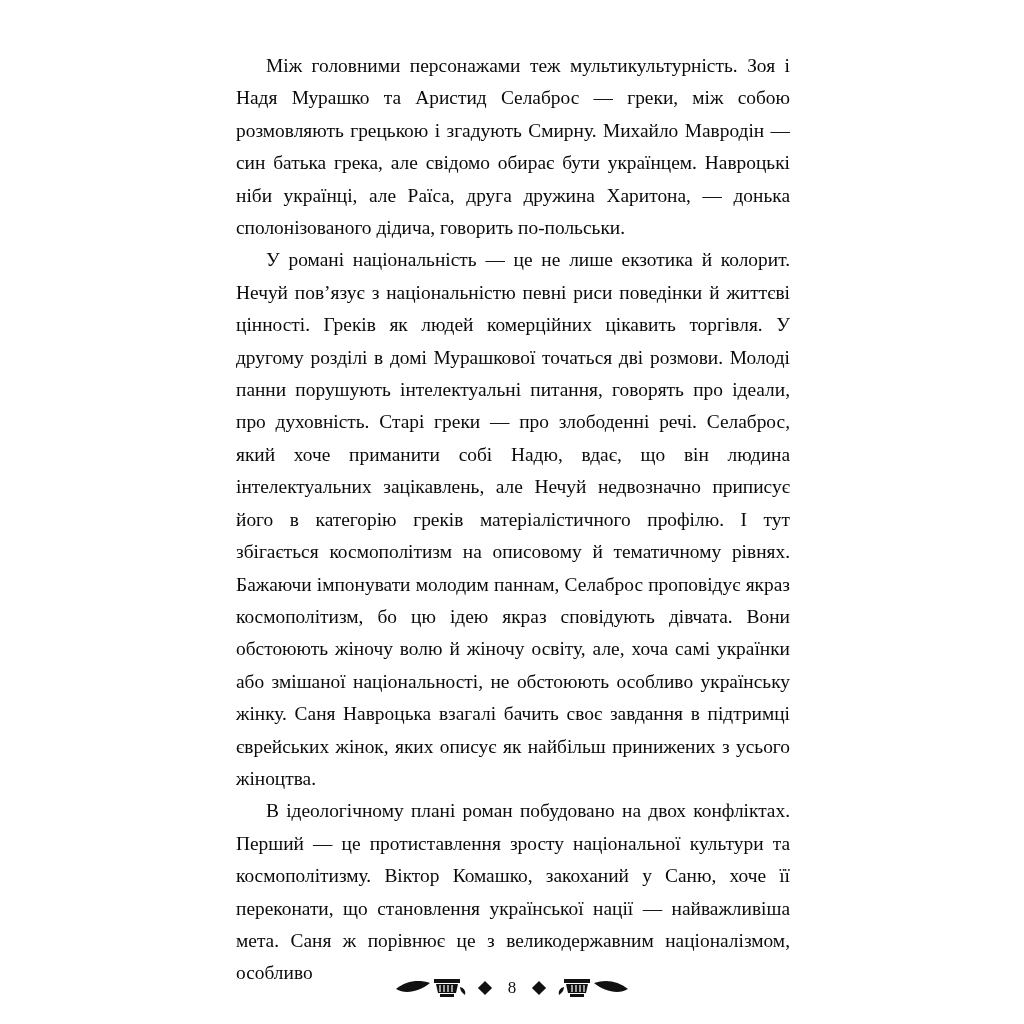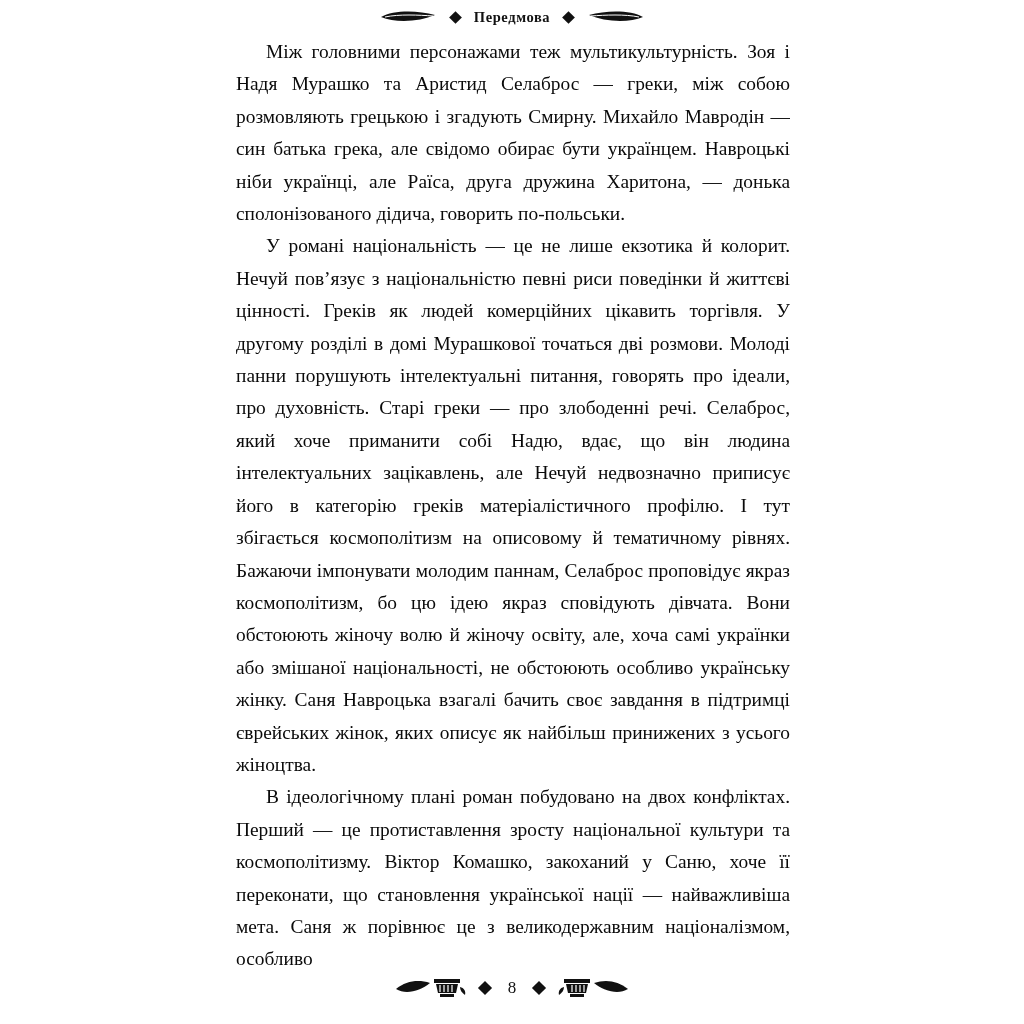--- a/index.html
+++ b/index.html
@@ -49,21 +49,21 @@
     width: 58px;
     height: 14px;
     position: relative;
   }
   .leaf svg { display: block; }
 
   
   .text-column {
     position: absolute;
     left: 236px;
-    top: 36px;
+    top: 50px;
     width: 554px;
     text-align: justify;
     text-justify: inter-word;
     font-size: 19.4px;
     line-height: 32.4px;
     color: #0a0a0a;
     -webkit-font-smoothing: antialiased;
   }
   .text-column p {
     margin: 0;
@@ -103,37 +103,20 @@
     height: 10px;
     background: #111111;
     transform: rotate(45deg);
   }
 </style>
 </head>
 <body>
 
 <div class="page">
 
-  <div class="running-head">
-    <span class="leaf">
-      <svg width="58" height="14" viewBox="0 0 58 14" xmlns="http://www.w3.org/2000/svg">
-        <path d="M2 7 C14 0, 38 0, 56 5 C40 12, 16 13, 2 7 Z" fill="#111111"></path>
-        <path d="M6 7 C20 4, 40 5, 54 6" stroke="#ffffff" stroke-width="1" fill="none"></path>
-      </svg>
-    </span>
-    <span class="orn-diamond"></span>
-    <span class="rh-text">Передмова</span>
-    <span class="orn-diamond"></span>
-    <span class="leaf">
-      <svg width="58" height="14" viewBox="0 0 58 14" xmlns="http://www.w3.org/2000/svg">
-        <path d="M56 7 C44 0, 20 0, 2 5 C18 12, 42 13, 56 7 Z" fill="#111111"></path>
-        <path d="M52 7 C38 4, 18 5, 4 6" stroke="#ffffff" stroke-width="1" fill="none"></path>
-      </svg>
-    </span>
-  </div>
 
   <div class="text-column">
     <p>Між головними персонажами теж мультикультурність. Зоя і Надя Мурашко та Аристид Селаброс — греки, між собою розмовляють грецькою і згадують Смирну. Михайло Мавродін — син батька грека, але свідомо обирає бути українцем. Навроцькі ніби українці, але Раїса, друга дружина Харитона, — донька сполонізованого дідича, говорить по-польськи.</p>
     <p>У романі національність — це не лише екзотика й колорит. Нечуй пов’язує з національністю певні риси поведінки й життєві цінності. Греків як людей комерційних цікавить торгівля. У другому розділі в домі Мурашкової точаться дві розмови. Молоді панни порушують інтелектуальні питання, говорять про ідеали, про духовність. Старі греки — про злободенні речі. Селаброс, який хоче приманити собі Надю, вдає, що він людина інтелектуальних зацікавлень, але Нечуй недвозначно приписує його в категорію греків матеріалістичного профілю. І тут збігається космополітизм на описовому й тематичному рівнях. Бажаючи імпонувати молодим паннам, Селаброс проповідує якраз космополітизм, бо цю ідею якраз сповідують дівчата. Вони обстоюють жіночу волю й жіночу освіту, але, хоча самі українки або змішаної національності, не обстоюють особливо українську жінку. Саня Навроцька взагалі бачить своє завдання в підтримці єврейських жінок, яких описує як найбільш принижених з усього жіноцтва.</p>
     <p>В ідеологічному плані роман побудовано на двох конфліктах. Перший — це протиставлення зросту національної культури та космополітизму. Віктор Комашко, закоханий у Саню, хоче її переконати, що становлення української нації — найважливіша мета. Саня ж порівнює це з великодержавним націоналізмом, особливо</p>
   </div>
 
   <div class="footer">
     <span class="orn-urn">
       <svg width="72" height="26" viewBox="0 0 72 26" xmlns="http://www.w3.org/2000/svg">

